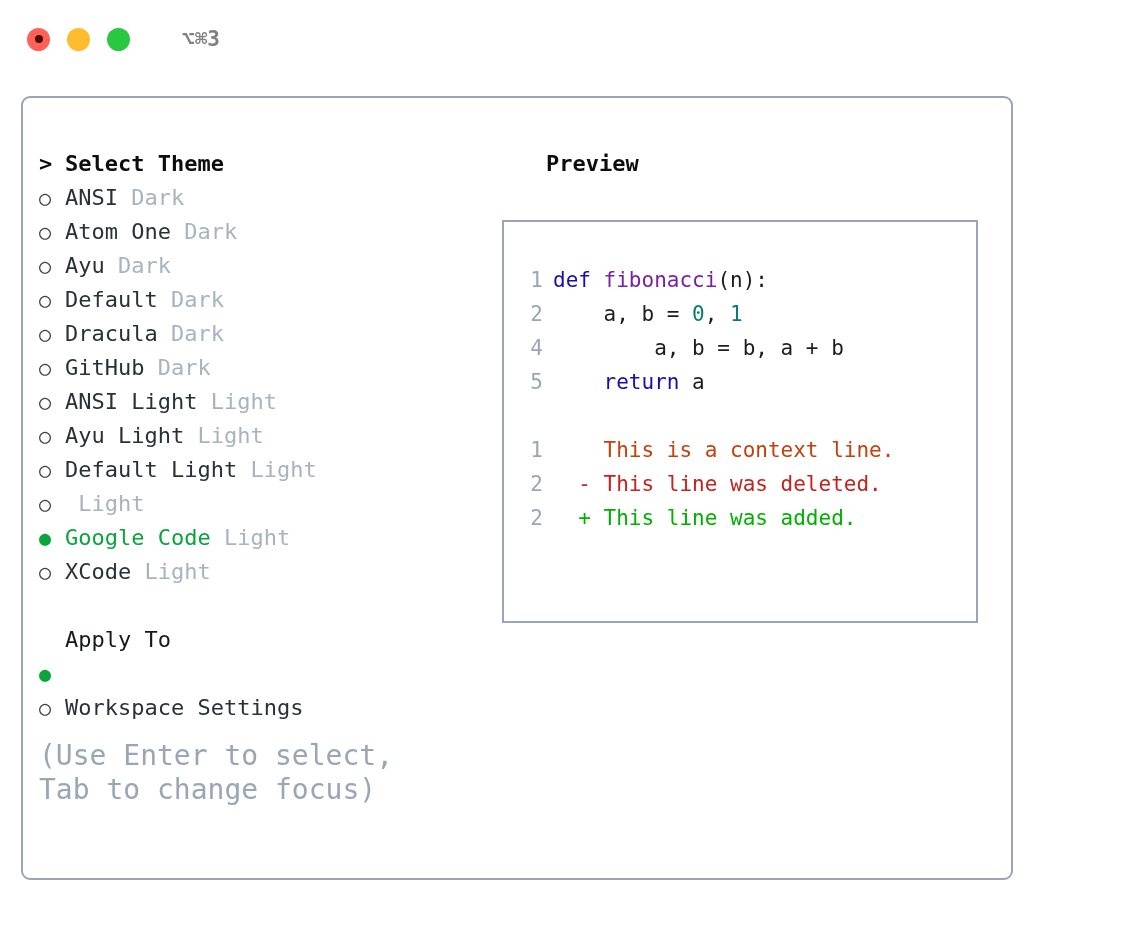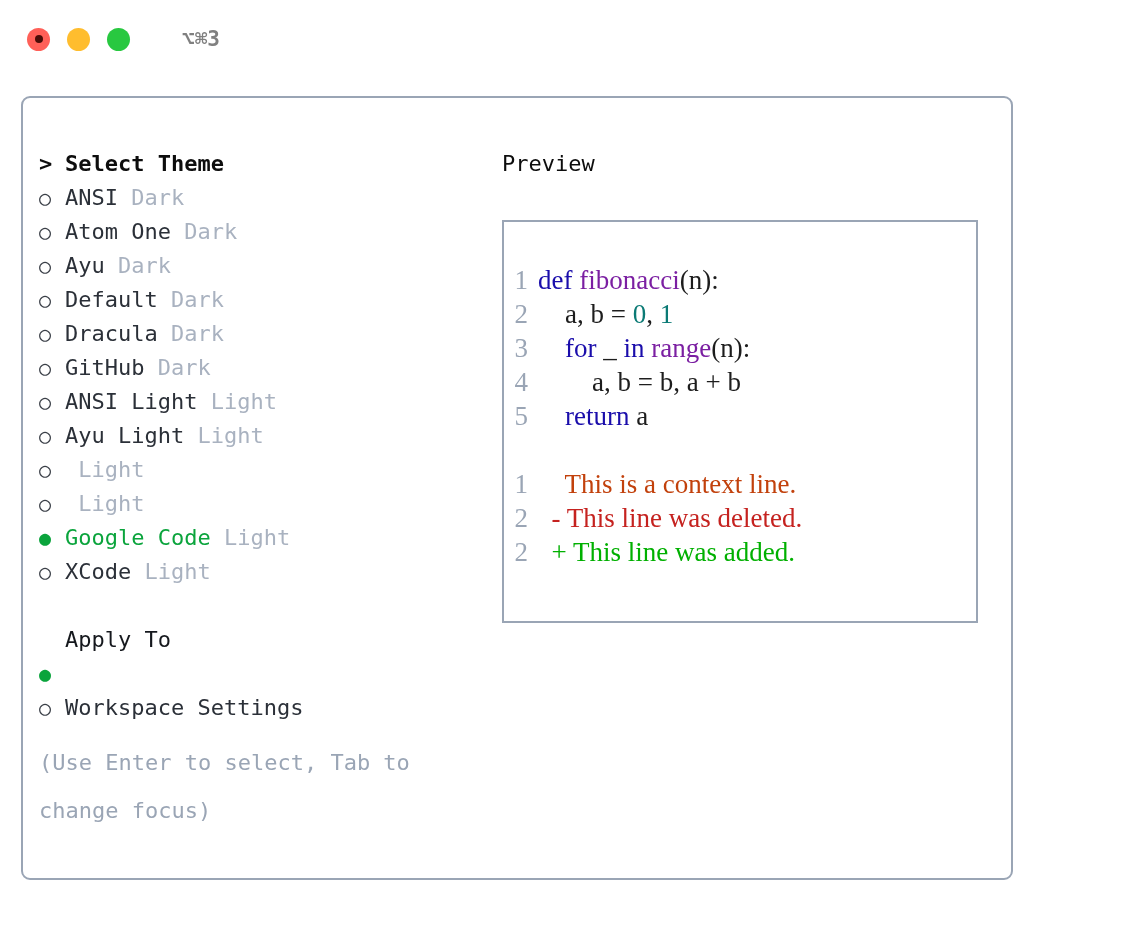--- a/index.html
+++ b/index.html
@@ -120,54 +120,55 @@
 
   .apply-head {
     color: #15181d;
     font-weight: normal;
   }
 
   .spacer-row { height: 34px; }
 
   .hint {
     margin-top: 14px;
-    font-size: 22px;
-    line-height: 48px;
+    font-size: 28px;
+    line-height: 34px;
     color: #9aa5b5;
     width: 420px;
     white-space: normal;
   }
 
   
   .right-col {
     position: absolute;
     left: 479px;
     top: 49px;
     width: 490px;
   }
   .preview-head {
     font-size: 22px;
-    font-weight: normal;
+    font-weight: bold;
     color: #0d0d0d;
     line-height: 34px;
+    margin-left: 44px;
   }
   .code-box {
     margin-top: 39px;
     width: 476px;
     height: 403px;
     border: 2px solid #9aa5b5;
     box-sizing: border-box;
     background: #ffffff;
     padding: 41px 0 0 0;
   }
   .code-line {
-    font-size: 27px;
+    font-size: 21px;
     line-height: 34px;
     white-space: pre;
-    font-family: Liberation Serif, serif;
+    padding-left: 15px;
   }
   .ln {
     display: inline-block;
     width: 24px;
     text-align: right;
     color: #9aa5b5;
     margin-right: 10px;
   }
   .blank-line { height: 34px; }
 
@@ -207,21 +208,21 @@
 
       <div id="theme-list">
           <div class="row"><span class="bullet">○</span><span class="item-name">ANSI</span><span class="item-tag"> Dark</span></div>
           <div class="row"><span class="bullet">○</span><span class="item-name">Atom One</span><span class="item-tag"> Dark</span></div>
           <div class="row"><span class="bullet">○</span><span class="item-name">Ayu</span><span class="item-tag"> Dark</span></div>
           <div class="row"><span class="bullet">○</span><span class="item-name">Default</span><span class="item-tag"> Dark</span></div>
           <div class="row"><span class="bullet">○</span><span class="item-name">Dracula</span><span class="item-tag"> Dark</span></div>
           <div class="row"><span class="bullet">○</span><span class="item-name">GitHub</span><span class="item-tag"> Dark</span></div>
           <div class="row"><span class="bullet">○</span><span class="item-name">ANSI Light</span><span class="item-tag"> Light</span></div>
           <div class="row"><span class="bullet">○</span><span class="item-name">Ayu Light</span><span class="item-tag"> Light</span></div>
-          <div class="row"><span class="bullet">○</span><span class="item-tag"> Light</span></div>
+          <div class="row"><span class="bullet">○</span><span class="item-name">Default Light</span><span class="item-tag"> Light</span></div>
           <div class="row"><span class="bullet">○</span><span class="item-tag"> Light</span></div>
           <div class="row"><span class="bullet sel">●</span><span class="item-name sel">Google Code</span><span class="item-tag"> Light</span></div>
           <div class="row"><span class="bullet">○</span><span class="item-name">XCode</span><span class="item-tag"> Light</span></div>
         </div>
 
       <div class="spacer-row"></div>
 
       <div class="row">
         <span class="caret blank">&gt;</span><span class="apply-head">Apply To</span>
       </div>
@@ -234,21 +235,20 @@
       <div class="hint">(Use Enter to select, Tab to change focus)</div>
     </div>
 
     <div class="right-col">
       <div class="preview-head">Preview</div>
 
       <div class="code-box">
         <div id="code-lines">
             <div class="code-line"><span class="ln">1</span><span class="tok-kw">def </span><span class="tok-fn">fibonacci</span><span class="tok-punc">(n):</span></div>
             <div class="code-line"><span class="ln">2</span><span class="tok-txt">    a, b = </span><span class="tok-num">0</span><span class="tok-txt">, </span><span class="tok-num">1</span></div>
-            <div class="code-line"><span class="ln">3</span><span class="tok-txt">    </span><span class="tok-kw">for</span><span class="tok-txt"> _ </span><span class="tok-kw">in</span><span class="tok-txt"> </span><span class="tok-fn">range</span><span class="tok-punc">(n):</span></div>
             <div class="code-line"><span class="ln">4</span><span class="tok-txt">        a, b = b, a + b</span></div>
             <div class="code-line"><span class="ln">5</span><span class="tok-txt">    </span><span class="tok-kw">return</span><span class="tok-txt"> a</span></div>
           </div>
         <div class="blank-line"></div>
         <div id="diff-lines">
             <div class="code-line"><span class="ln">1</span><span class="diff-ctx">    This is a context line.</span></div>
             <div class="code-line"><span class="ln">2</span><span class="diff-del">  - This line was deleted.</span></div>
             <div class="code-line"><span class="ln">2</span><span class="diff-add">  + This line was added.</span></div>
           </div>
       </div>

